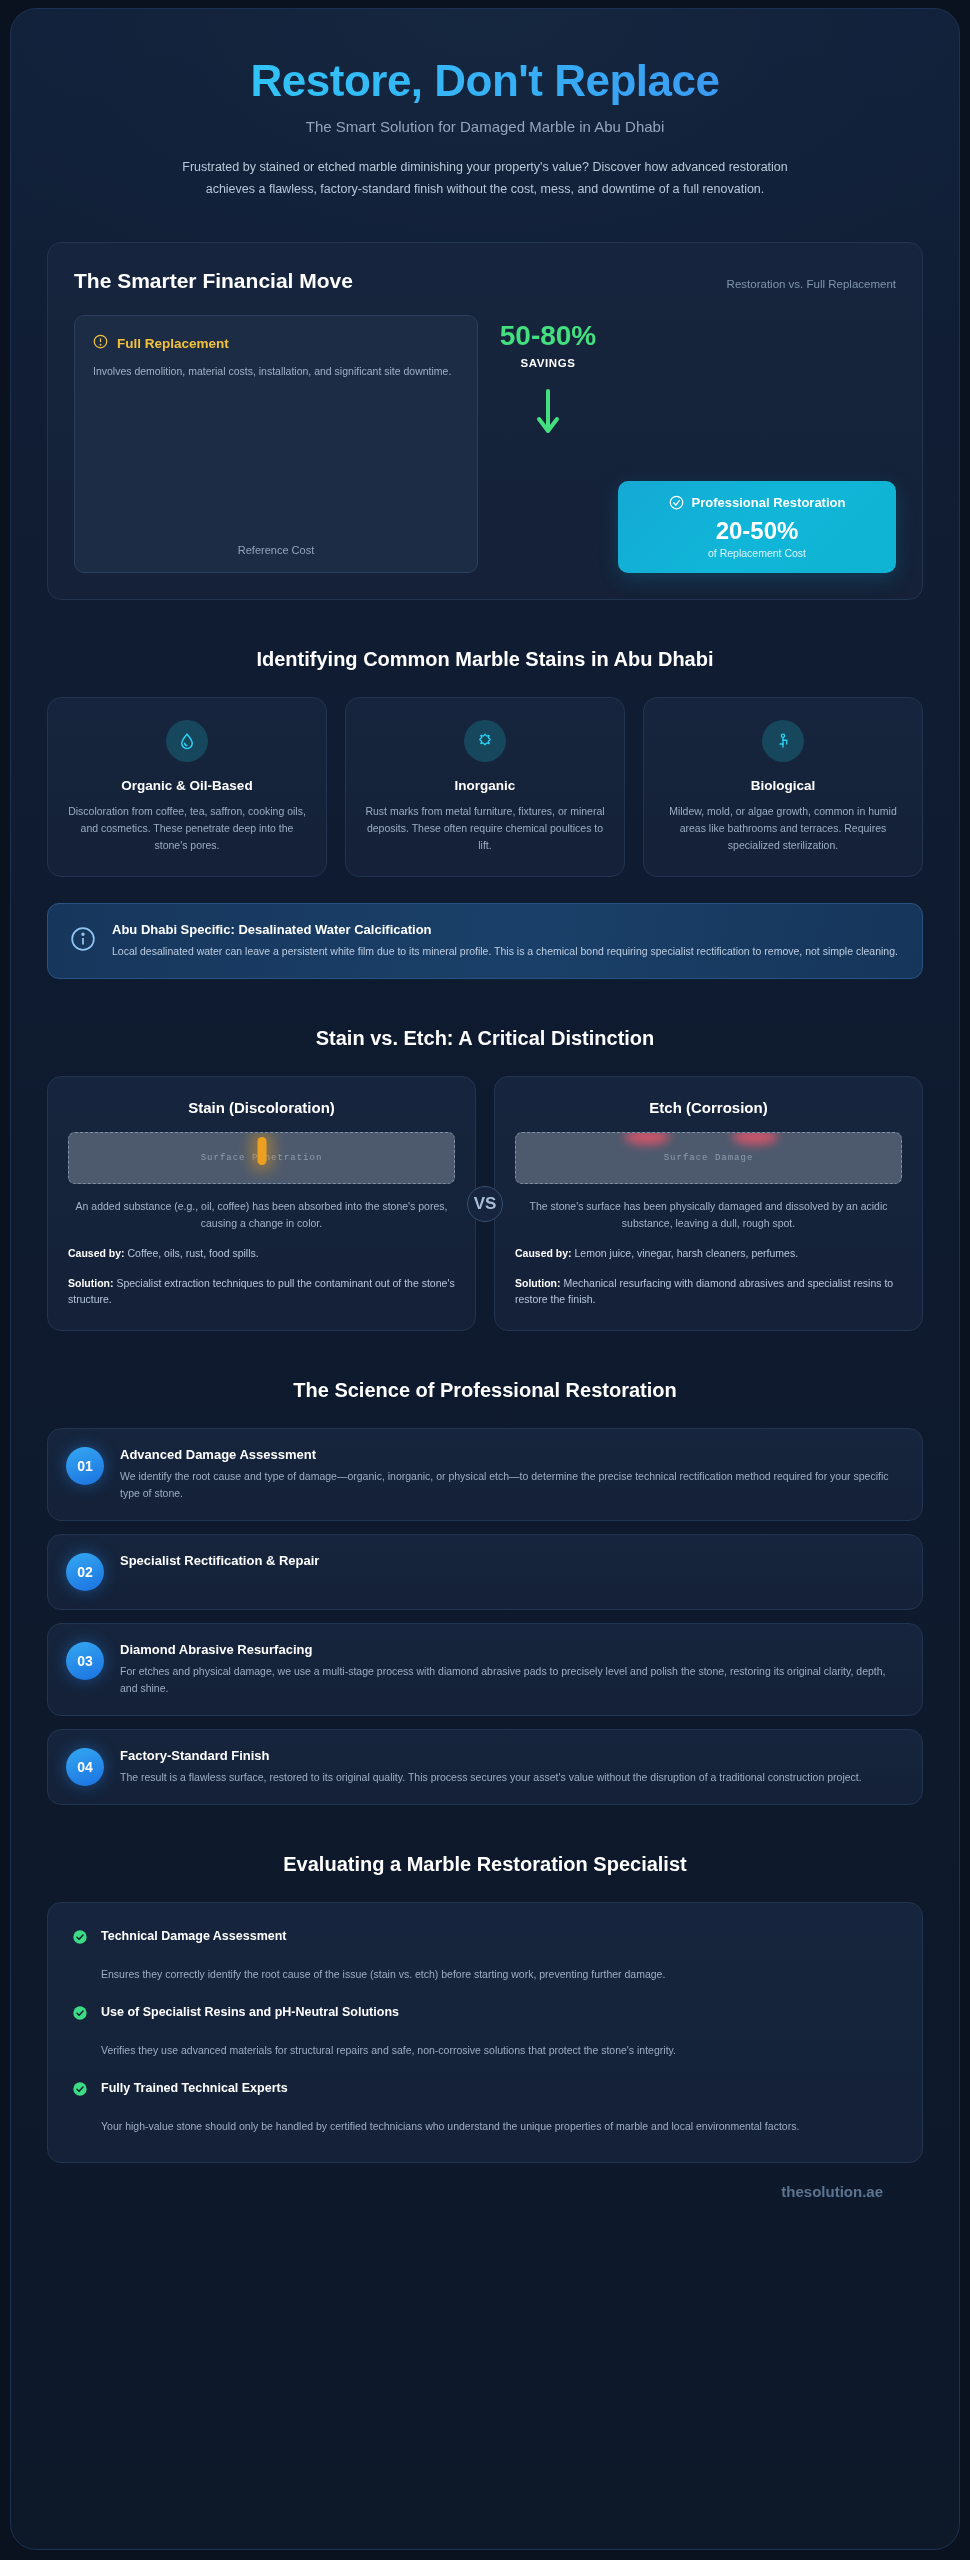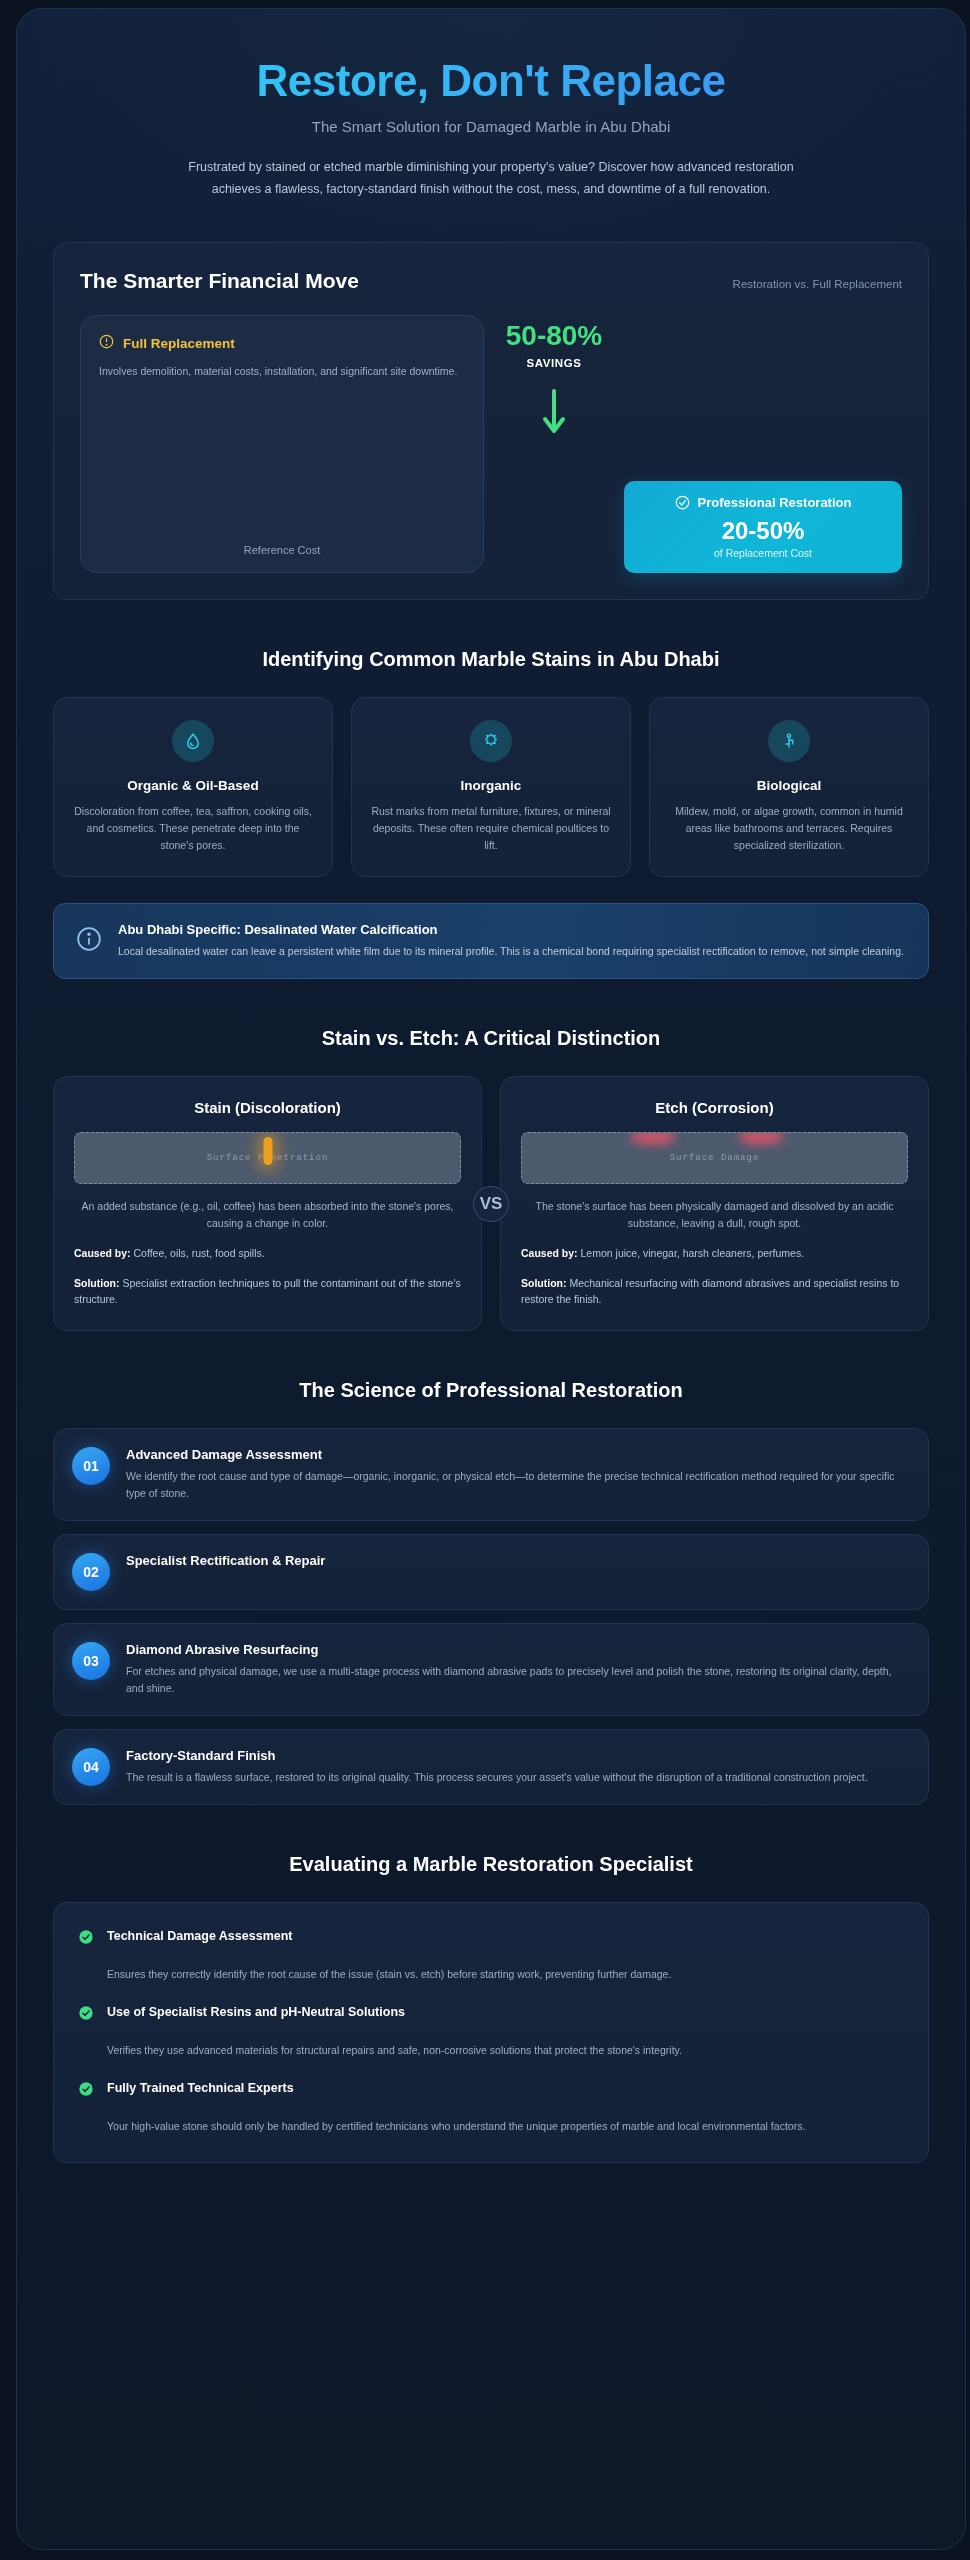--- a/index.html
+++ b/index.html
@@ -7,21 +7,21 @@
     width: 970px;
     height: 2560px;
     background: #0a1220;
     font-family: "Liberation Sans", sans-serif;
     -webkit-font-smoothing: antialiased;
   }
   .page {
     position: relative;
     width: 850px;
     height: 2560px;
-    padding: 8px 10px 10px 16px;
+    padding: 8px 10px 10px 10px;
     background: #0a1220;
   }
   .frame {
     position: relative;
     width: 950px;
     height: 2542px;
     border-radius: 26px;
     background:
       radial-gradient(900px 500px at 50% 0%, #15263f 0%, rgba(18,32,54,0) 70%),
       linear-gradient(180deg, #11203a 0%, #101d33 18%, #0e1a2e 45%, #0d1829 100%);
@@ -73,21 +73,21 @@
   .fin-body {
     margin-top: 22px;
     display: flex;
     align-items: stretch;
     gap: 18px;
   }
   .repl {
     flex: 0 0 404px;
     background: #1d2c45;
     border: 1px solid #2b3e5b;
-    border-radius: 17px;
+    border-radius: 10px;
     padding: 18px 18px 16px 18px;
     display: flex;
     flex-direction: column;
     min-height: 258px;
   }
   .repl-title { display: flex; align-items: center; gap: 9px; }
   .repl-title .t { font-size: 13.5px; font-weight: bold; color: #f3c23b; }
   .repl p { margin-top: 10px; font-size: 10.5px; line-height: 1.6; color: #9fb0c6; }
   .repl .spacer { flex: 1; }
   .repl .big { text-align: center; font-size: 29px; font-weight: bold; color: #ffffff; }
@@ -447,16 +447,17 @@
               </svg>
       </span>
       <div class="body">
         <h4>Fully Trained Technical Experts</h4>
         <p>Your high-value stone should only be handled by certified technicians who understand the unique properties of marble and local environmental factors.</p>
       </div>
     </div>
 
   </div>
 
+  <div class="footer">thesolution.ae</div>
 
 </div>
 </div>
 </div>
 
 </body></html>

